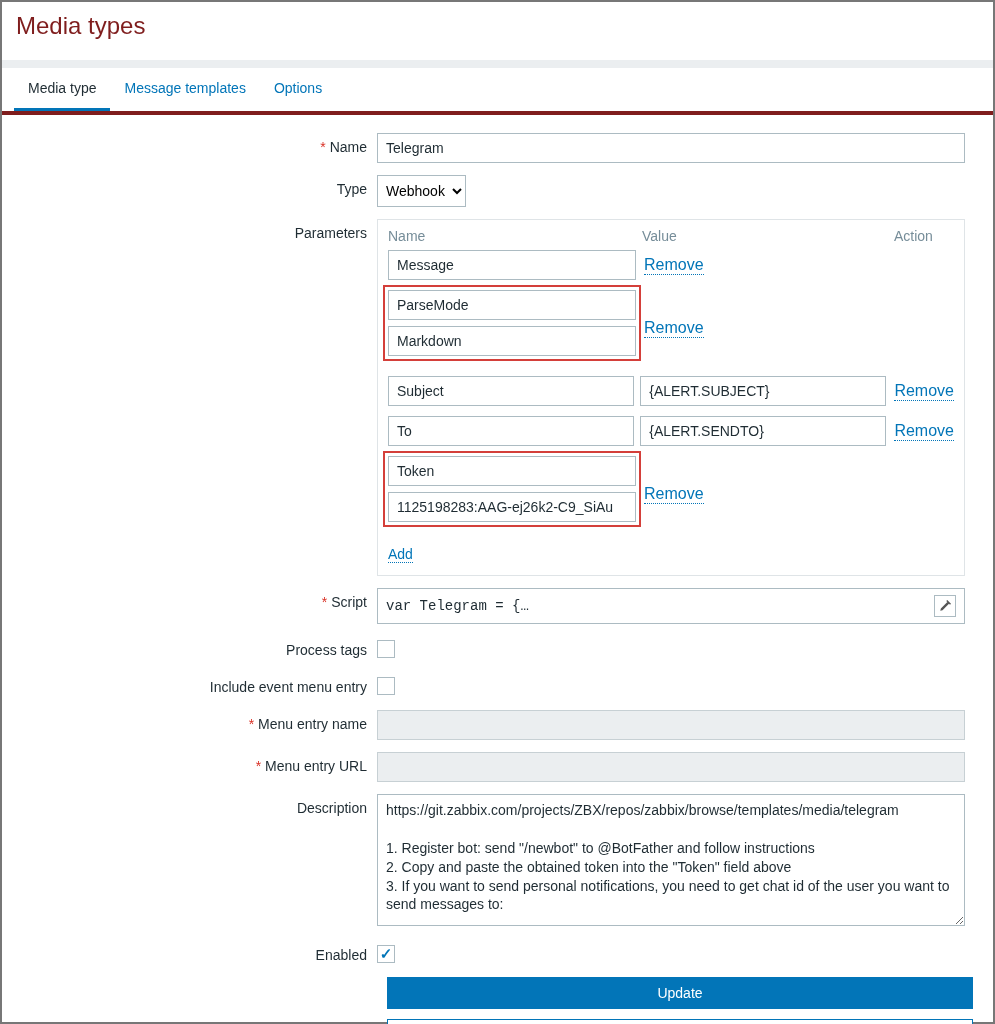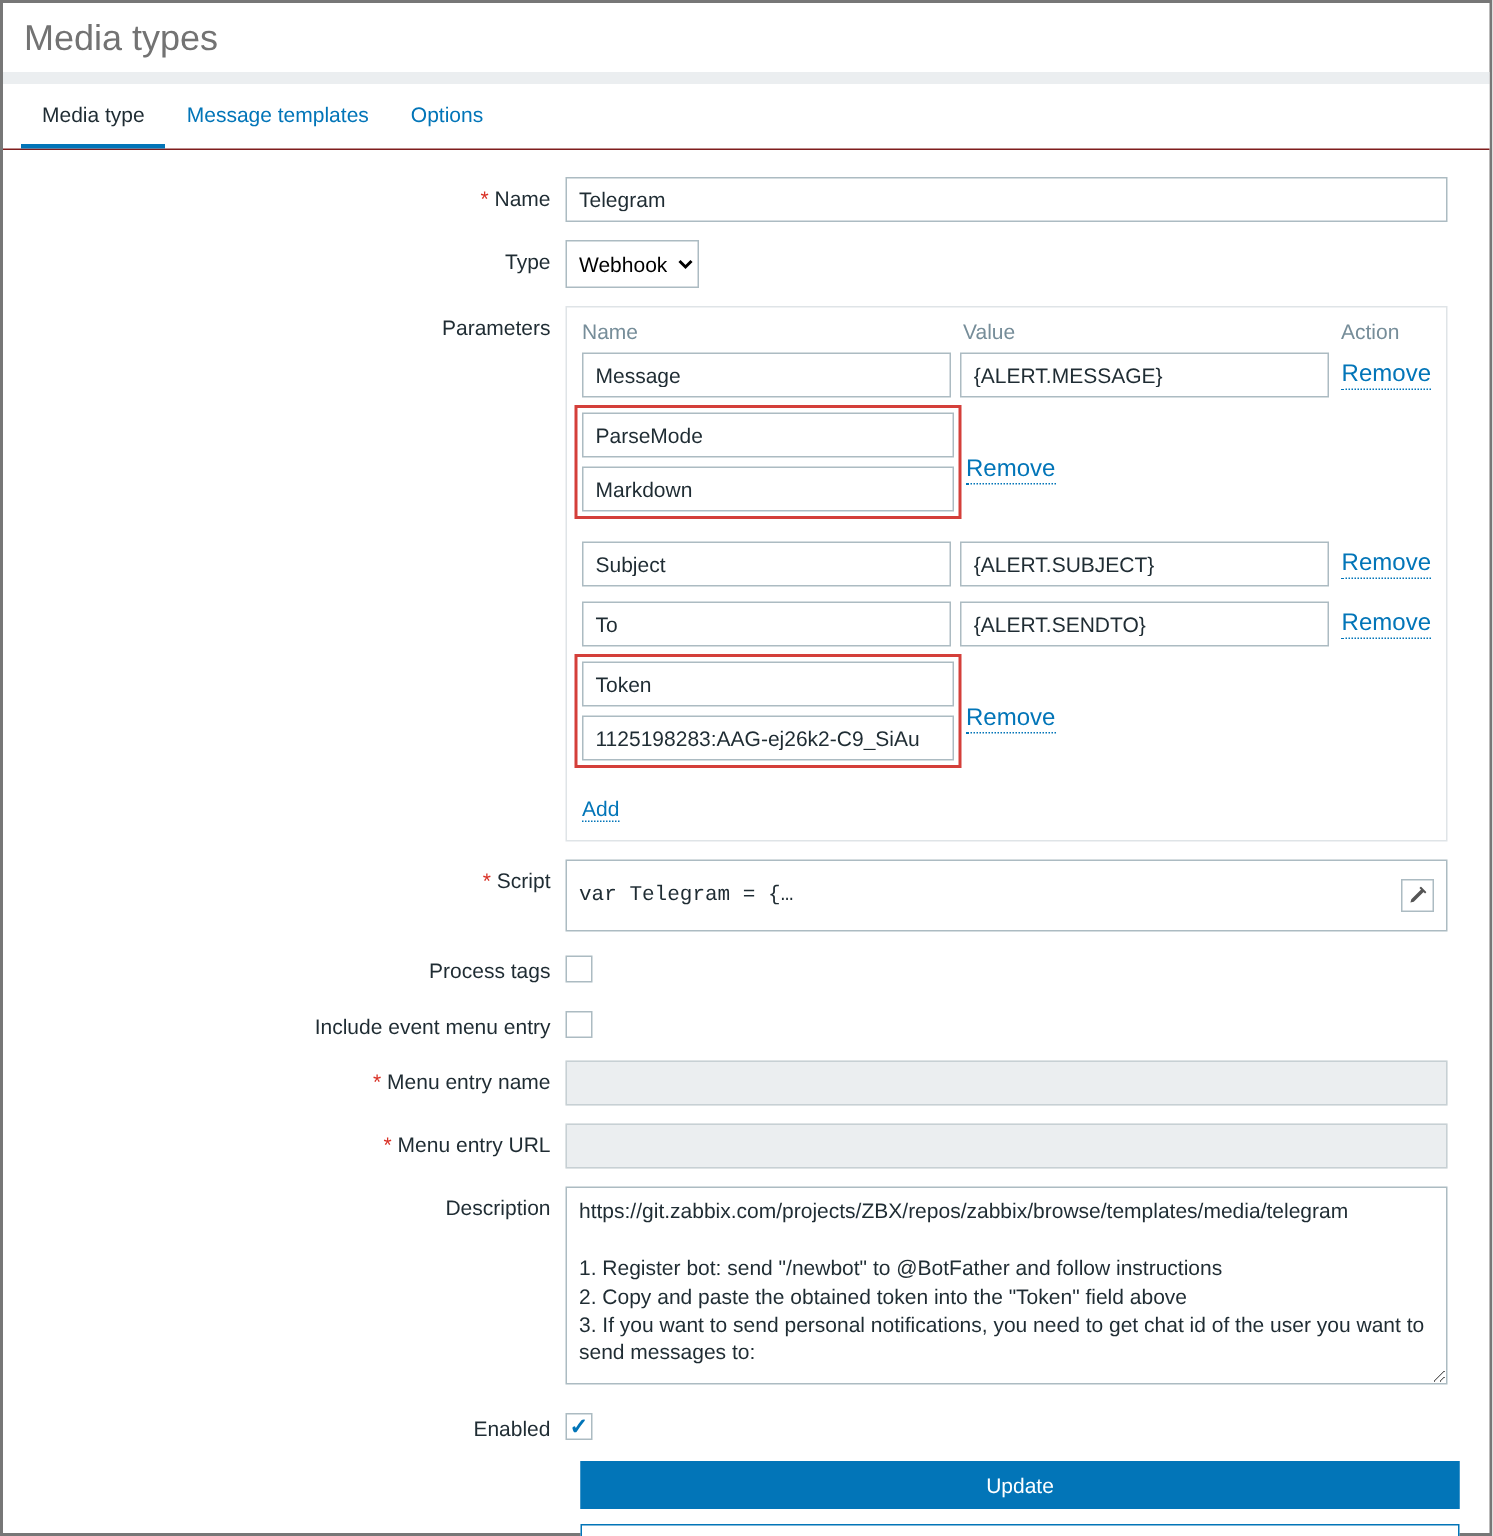--- a/index.html
+++ b/index.html
@@ -13,30 +13,30 @@
   .frame {
     border: 2px solid #777;
     width: 995px;
     height: 1024px;
     position: relative;
     background: #fff;
   }
   .page-title {
     font-size: 24px;
     font-weight: 400;
-    color: #737373;
-    padding: 10px 14px 8px;
+    color: #7f1d1d;
+    padding: 10px 14px 20px;
   }
   .header-bg {
     background: #ebeef0;
     height: 8px;
   }
   .tabs {
     display: flex;
-    border-bottom: 1px solid #7f1d1d;
+    border-bottom: 4px solid #7f1d1d;
     padding: 0 12px;
     background: #fff;
   }
   .tab {
     padding: 12px 14px;
     color: #0275b8;
     cursor: pointer;
     font-size: 14px;
   }
   .tab.active {
@@ -126,21 +126,21 @@
   .highlight-wrap {
     border: 2px solid #d43f3a;
     padding: 3px;
     margin: -5px -5px 5px -5px;
     display: flex;
     gap: 6px;
     align-items: center;
     flex-direction: column;
   }
   .script-box {
-    height: 48px;
+    height: 36px;
     border: 1px solid #acbbc2;
     display: flex;
     align-items: center;
     padding: 0 8px;
     font-family: "Courier New", monospace;
     font-size: 14px;
     color: #1f2c33;
     justify-content: space-between;
   }
   .edit-icon {
@@ -245,21 +245,20 @@
         <div class="params-box">
           <div class="params-header">
             <div class="ph-name">Name</div>
             <div class="ph-value">Value</div>
             <div class="ph-action">Action</div>
           </div>
 
           
           <div class="param-row">
             <input type="text" class="pname" value="Message" style="">
-            <input type="text" class="pvalue" value="{ALERT.MESSAGE}" style="">
             <span class="remove-link">Remove</span>
           </div>
           
           <div class="param-row">
             <div class="highlight-wrap">
               <input type="text" class="pname" value="ParseMode" style="">
               <input type="text" class="pvalue" value="Markdown" style="">
             </div>
             <span class="remove-link">Remove</span>
           </div>

